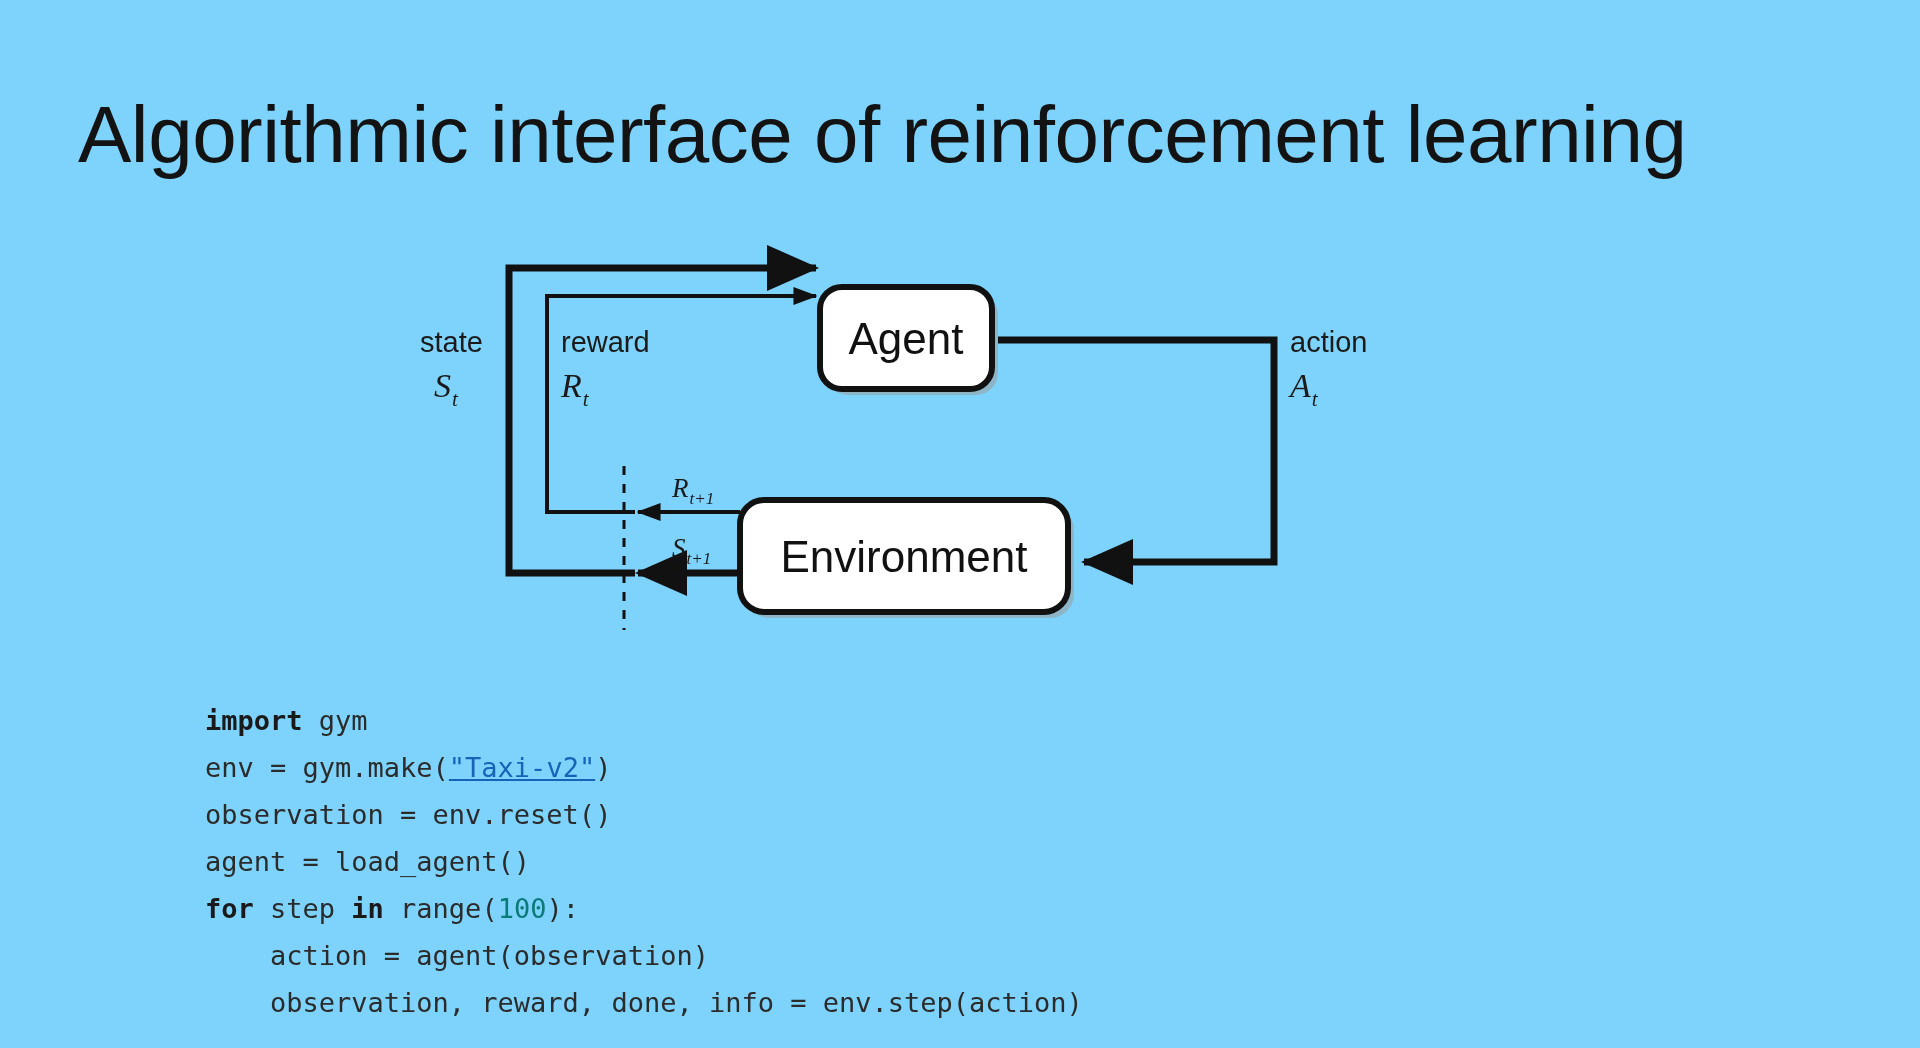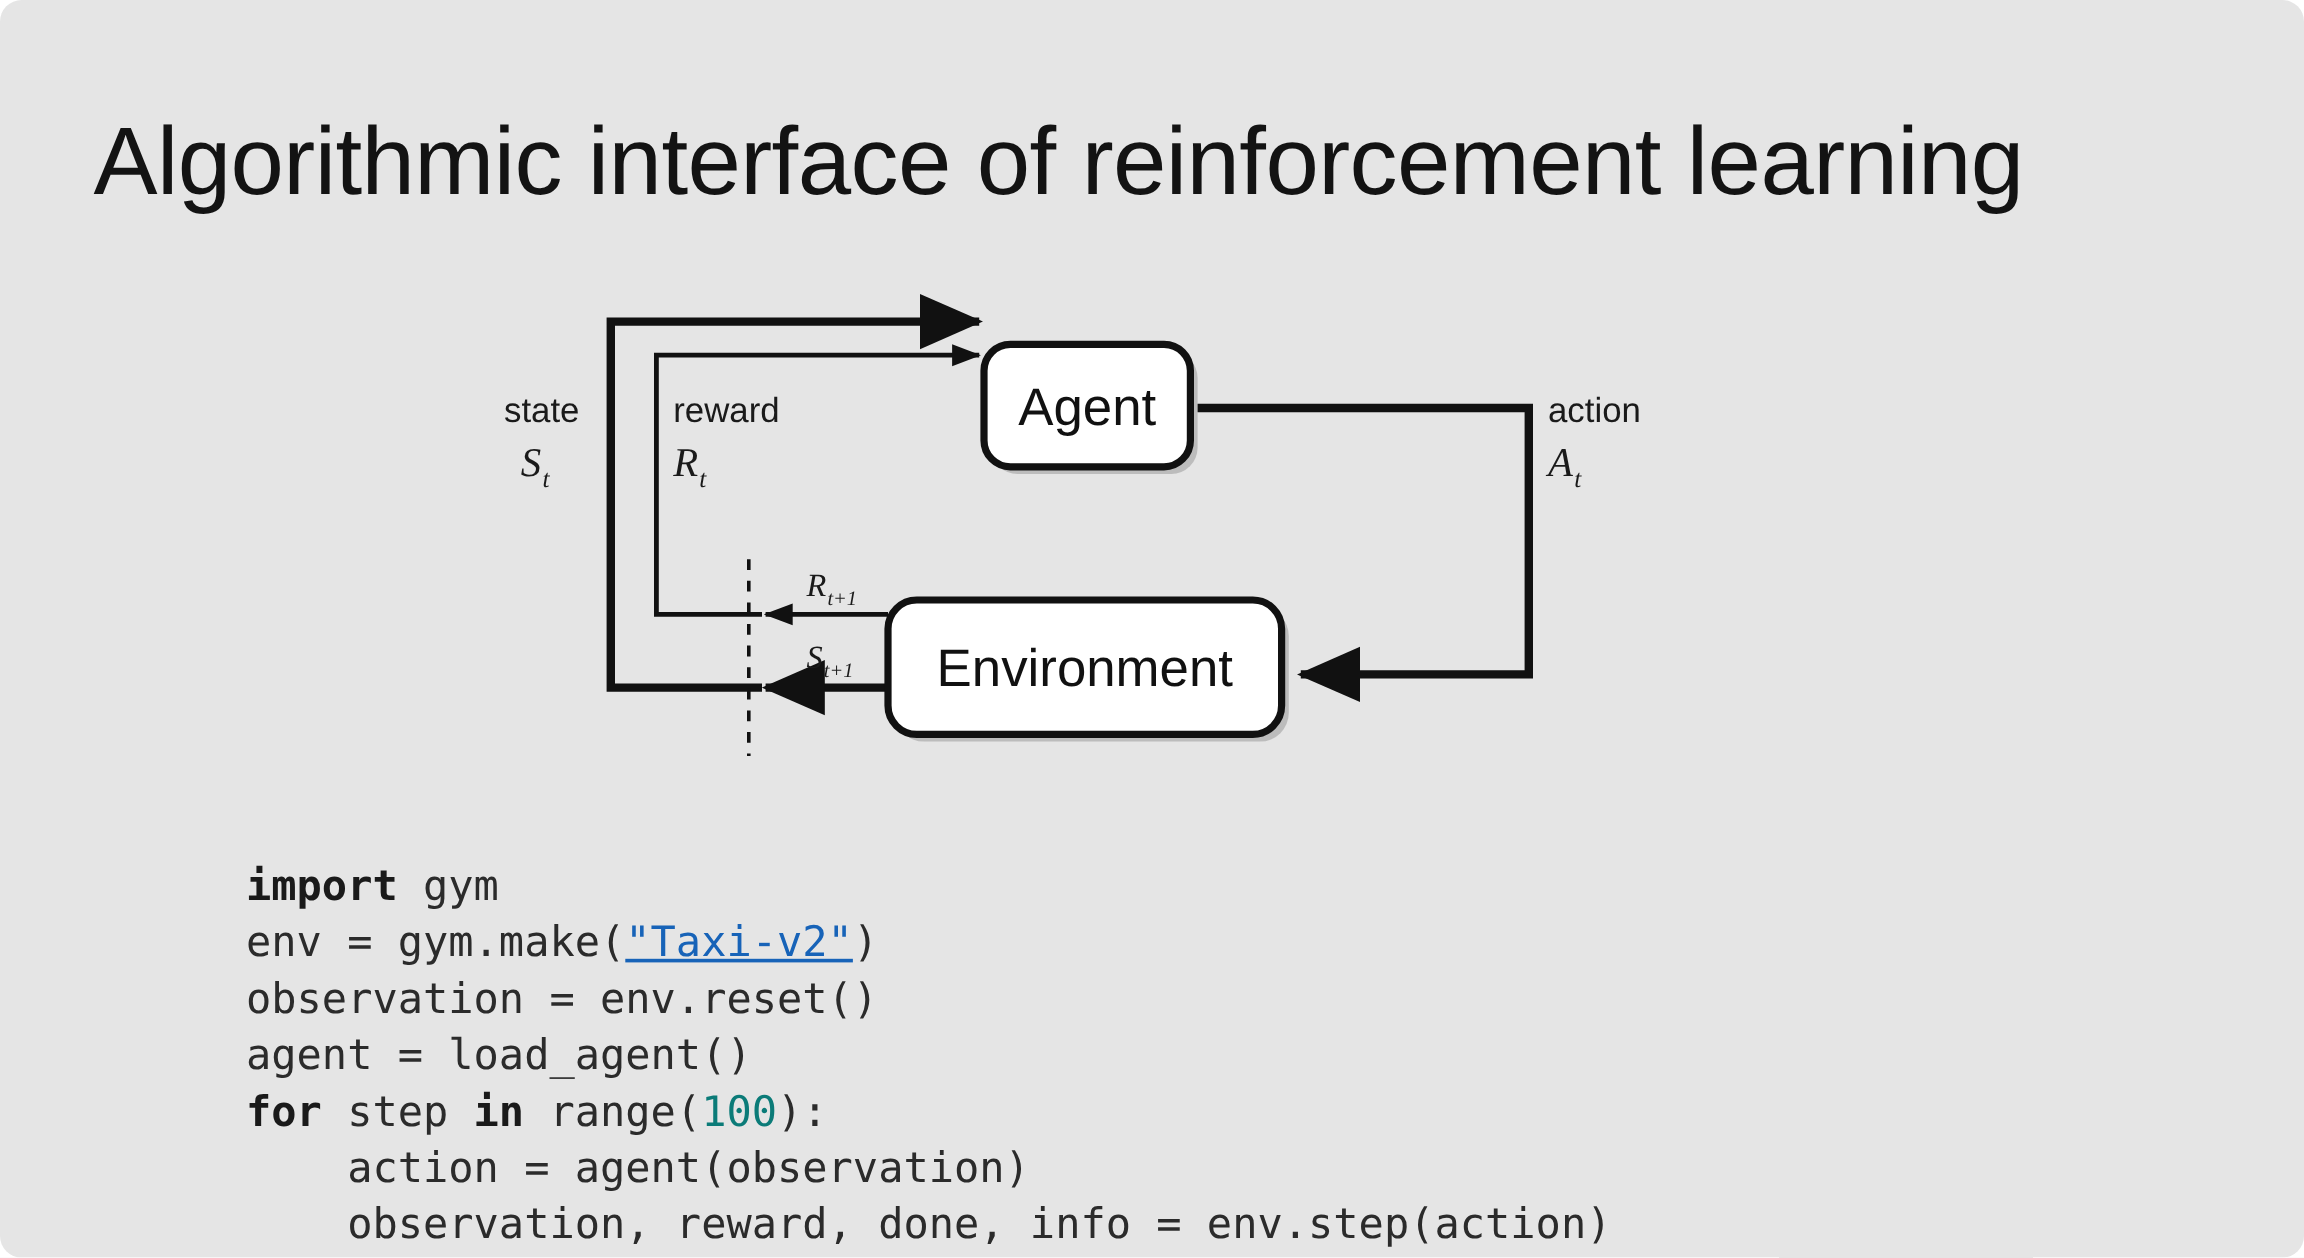--- a/index.html
+++ b/index.html
@@ -12,22 +12,21 @@
     width: 1920px;
     height: 1048px;
     overflow: hidden;
     font-family: "Liberation Sans", sans-serif;
     color: #000000;
     position: relative;
   }
   .slide {
     position: absolute;
     inset: 0;
-    background: #e5e5e5;
-    border-radius: 18px;
+    background: #7dd3fc;
   }
 
   
   .slide-title {
     position: absolute;
     left: 78px;
     top: 38px;
     width: 1780px;
     font-family: "Liberation Sans", sans-serif;
     font-size: 80px;
@@ -82,23 +81,23 @@
     font-family: "Liberation Serif", serif;
     font-style: italic;
     font-size: 17px;
     fill: #1a1a1a;
   }
 
   
   .code-block {
     position: absolute;
     left: 205px;
-    top: 716px;
+    top: 697px;
     font-family: "DejaVu Sans Mono", "Liberation Mono", monospace;
-    font-size: 35px;
+    font-size: 27px;
     line-height: 47px;
     color: #2b2b2b;
     white-space: pre;
     letter-spacing: 0px;
   }
   .code-line {
     white-space: pre;
     height: 47px;
   }
   .kw {

